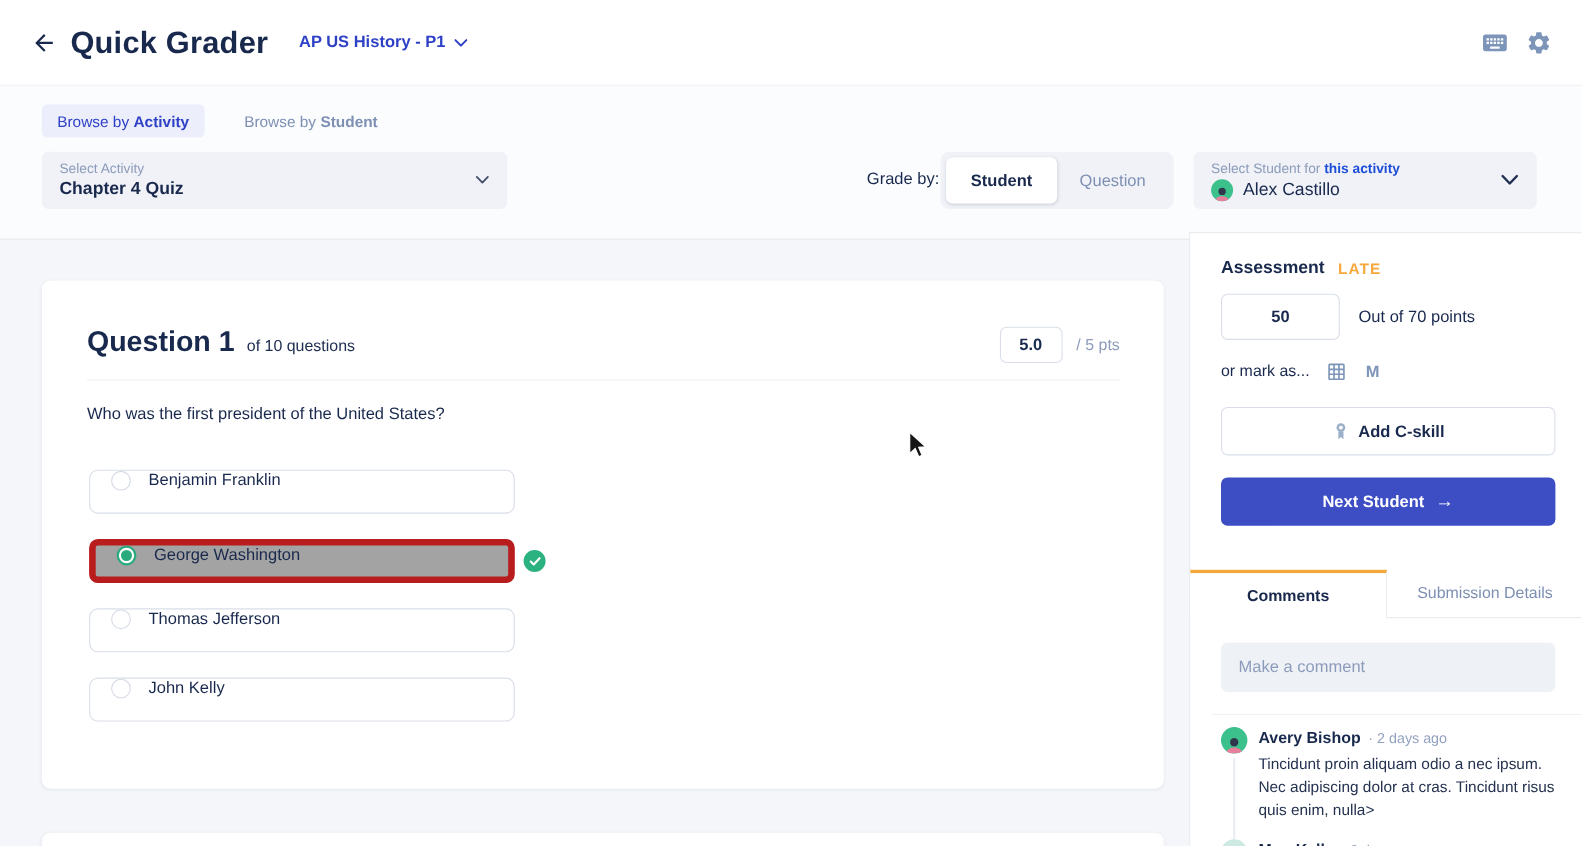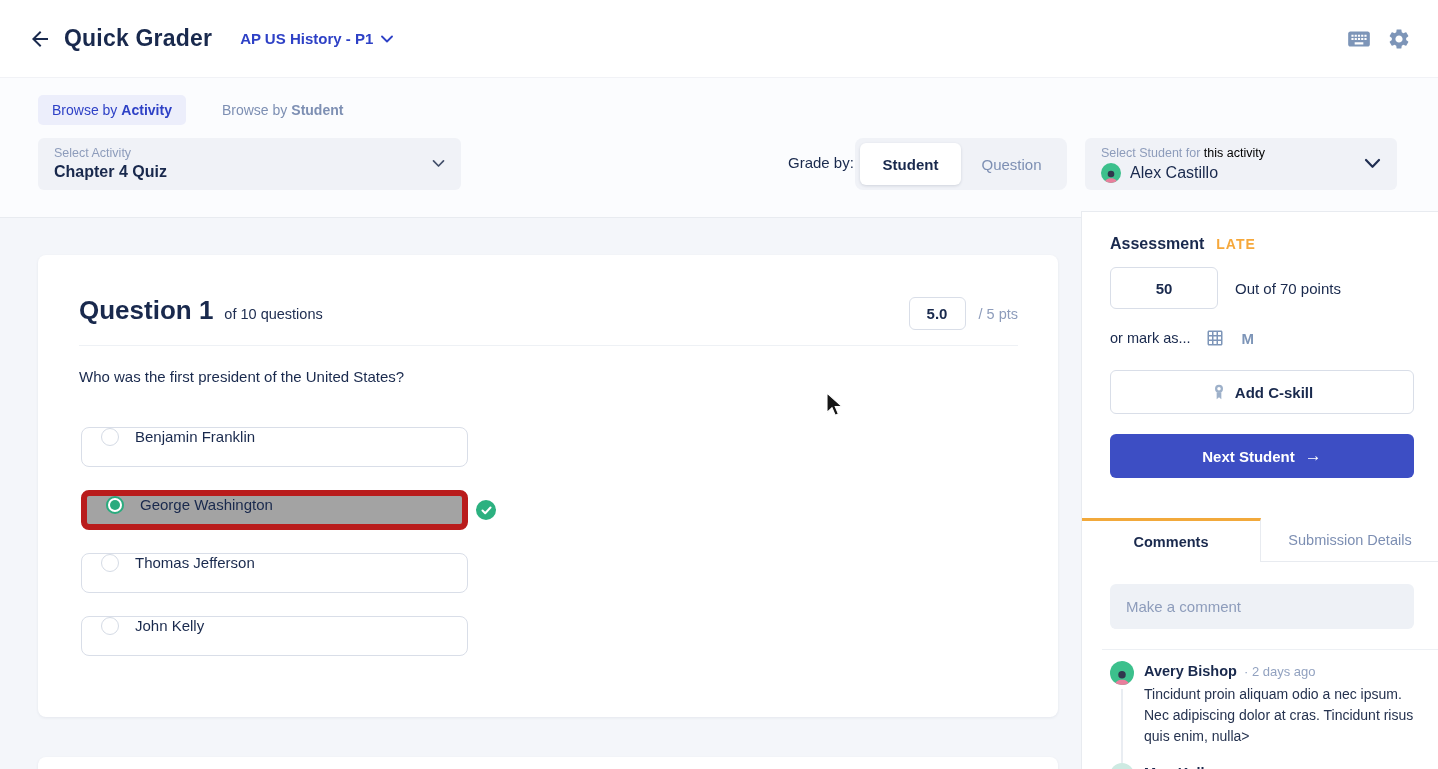--- a/index.html
+++ b/index.html
@@ -4,40 +4,40 @@
 <style>
   * { margin:0; padding:0; box-sizing:border-box; }
   html,body { width:1438px; height:769px; }
   body { font-family:"Liberation Sans", sans-serif; background:#fff; }
   #app { position:relative; width:1438px; height:769px; overflow:hidden; background:#fbfcfe; }
 
   
   .app-header { position:absolute; top:0; left:0; width:1438px; height:78px; background:#fff;
     border-bottom:1px solid #f1f2f6; display:flex; align-items:center; padding:0 25px 0 24px; }
   .back-btn { width:32px; height:32px; display:flex; align-items:center; justify-content:center; cursor:pointer; }
-  .app-title { font-size:23px; font-weight:700; color:#19294d; margin-left:8px; letter-spacing:.2px; }
+  .app-title { font-size:28px; font-weight:700; color:#19294d; margin-left:8px; letter-spacing:.2px; }
   .course-select { display:flex; align-items:center; margin-left:28px; cursor:pointer; }
   .course-select .label { font-size:15px; font-weight:600; color:#2e41c6; }
   .course-select svg { margin-left:8px; }
   .header-spacer { flex:1; }
   .header-icon { width:28px; height:28px; display:flex; align-items:center; justify-content:center; cursor:pointer; }
   .header-icon + .header-icon { margin-left:12px; }
 
   
   .browse-tabs { position:absolute; top:95px; left:38px; display:flex; gap:22px; }
   .browse-tab { padding:7px 14px; border-radius:5px; font-size:14px; color:#7d8fb3; cursor:pointer; display:flex; gap:4px; }
   .browse-tab .emph { font-weight:700; }
   .browse-tab.active { background:#eceefb; color:#2e41c6; }
 
   
   .filter-row { position:absolute; top:138px; left:0; width:1417px; height:52px; }
   .select-box { position:absolute; height:52px; background:#f0f2f7; border-radius:6px; padding:8px 16px; cursor:pointer; }
   .select-activity { left:38px; width:423px; }
   .select-label { font-size:12.5px; color:#8d9cbb; }
-  .select-label .emph { color:#000000; font-weight:400;text-align:right; }
+  .select-label .emph { color:#1d4ed8; font-weight:700;text-align:right; }
   .select-value { font-size:16px; font-weight:700; color:#19294d; margin-top:3px; }
   .select-activity .chev { position:absolute; right:16px; top:21px; }
   .select-student { left:1085px; width:312px; }
   .select-student .value-row { display:flex; align-items:center; margin-top:3px; }
   .select-student .chev { position:absolute; right:16px; top:20px; }
   .avatar { width:20px; height:20px; border-radius:50%; overflow:hidden; flex:none; display:flex; align-items:flex-end; justify-content:center; }
   .select-student .select-value { margin:0 0 0 9px; font-weight:400; font-size:16px; }
 
   .gradeby-label { position:absolute; left:788px; top:16px; font-size:15px; color:#19294d; }
   .segmented { position:absolute; left:855px; top:0; width:212px; height:52px; background:#f0f2f7; border-radius:8px; display:flex; padding:5px; }

